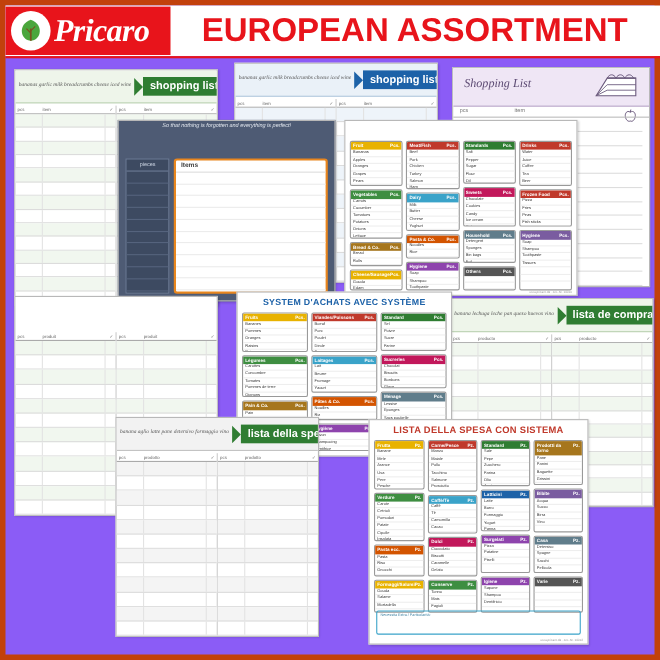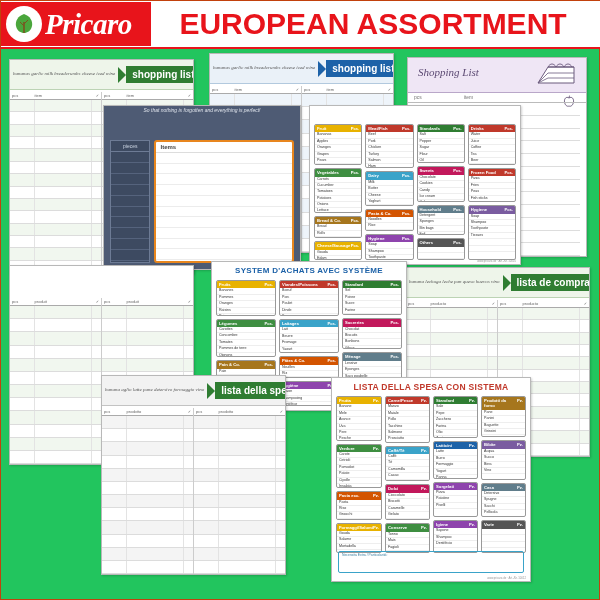--- a/index.html
+++ b/index.html
@@ -7,22 +7,22 @@
     width:600px;height:600px;
     background:#ffffff;
     font-family:"Liberation Sans", sans-serif;
     overflow:hidden;
     position:relative;
   }
   .page{
     position:relative;
     width:600px;height:600px;
     box-sizing:border-box;
-    border:1px solid #c2410c;
-    background:#22c55e;
+    border:5px solid #c2410c;
+    background:#8b5cf6;
   }
   
   .header{
     position:absolute;left:0;top:0;width:600px;height:46px;
     background:#ffffff;
     display:flex;align-items:center;
   }
   .logo-box{
     width:150px;height:44px;
     background:#e8141b;

